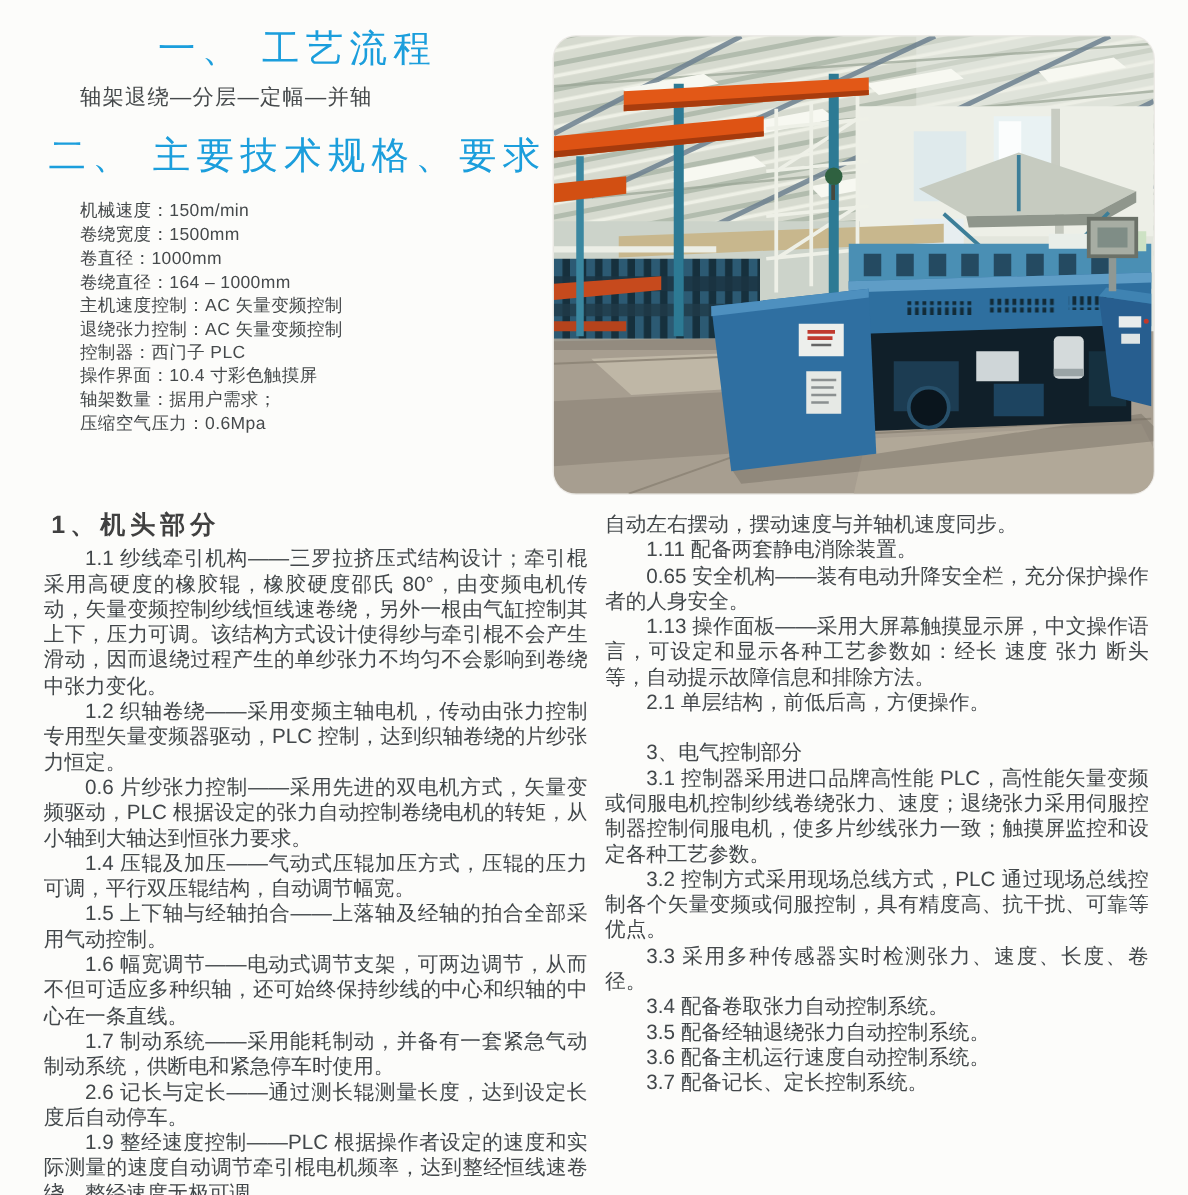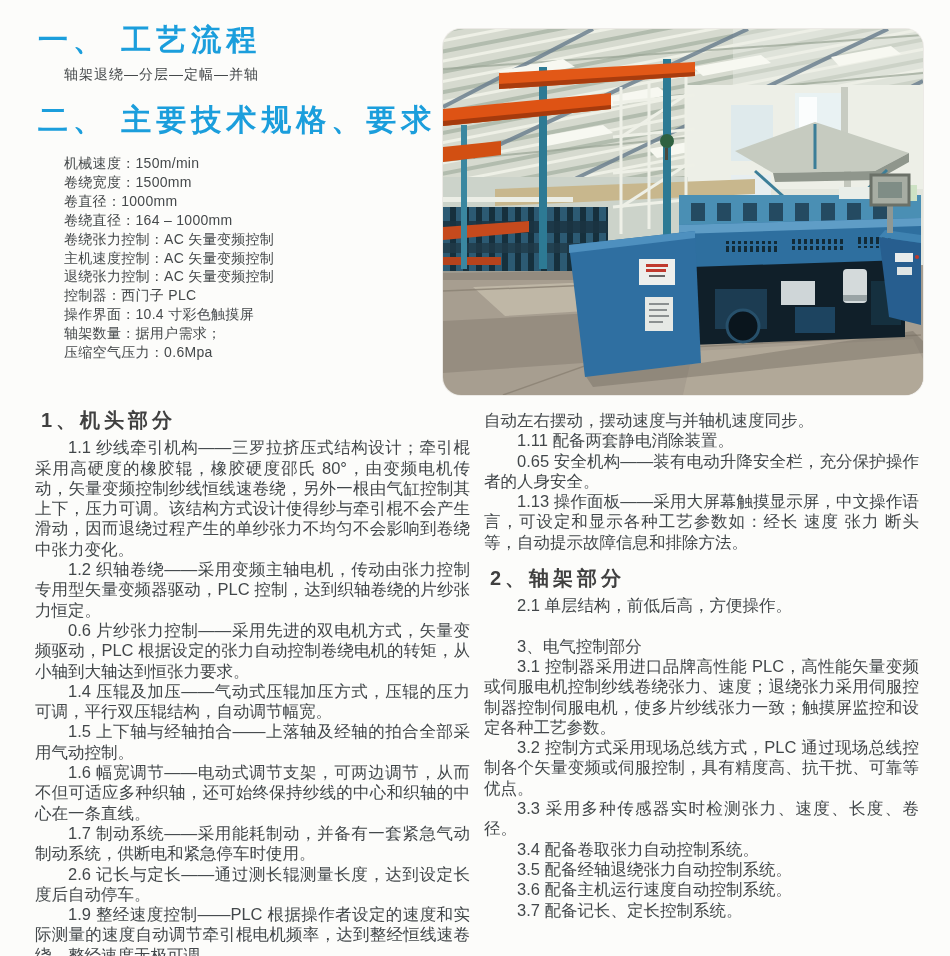--- a/index.html
+++ b/index.html
@@ -9,26 +9,26 @@
     font-family:"Liberation Sans","DejaVu Sans",sans-serif;
     color:#42474a;
     position:relative;
     overflow:hidden;
   }
   .page{position:relative;width:950px;height:956px;}
 
   
   .intro{position:absolute;left:38px;top:22px;width:400px;}
   .h-big{
-    font-size:30px;font-weight:bold;color:#1b9edc;
-    letter-spacing:5px;margin:0;line-height:1.2;
+    font-size:30px;font-weight:normal;color:#1b9edc;
+    letter-spacing:5px;margin:0;line-height:1.2;text-align:center;
   }
   .h-big.second{margin-top:18px;}
   .flow-line{
-    margin:8px 0 0 26px;font-size:14px;letter-spacing:1px;color:#45494b;
+    margin:8px 0 0 26px;font-size:17px;letter-spacing:1px;color:#45494b;
   }
   .specs{
     list-style:none;margin:16px 0 0 26px;padding:0;
     font-size:14px;line-height:18.9px;color:#45494b;letter-spacing:.3px;
   }
 
   
   .photo{
     position:absolute;left:443px;top:29px;width:480px;height:366px;
     margin:0;border-radius:18px;overflow:hidden;
@@ -59,21 +59,20 @@
 
   <div class="intro">
     <h1 class="h-big">一、 工艺流程</h1>
     <p class="flow-line">轴架退绕—分层—定幅—并轴</p>
     <h1 class="h-big second">二、 主要技术规格、要求</h1>
     <ul class="specs">
       <li>机械速度：150m/min</li>
       <li>卷绕宽度：1500mm</li>
       <li>卷直径：1000mm</li>
       <li>卷绕直径：164 – 1000mm</li>
-      <li>卷绕张力控制：AC 矢量变频控制</li>
       <li>主机速度控制：AC 矢量变频控制</li>
       <li>退绕张力控制：AC 矢量变频控制</li>
       <li>控制器：西门子 PLC</li>
       <li>操作界面：10.4 寸彩色触摸屏</li>
       <li>轴架数量：据用户需求；</li>
       <li>压缩空气压力：0.6Mpa</li>
     </ul>
   </div>
 
   <figure class="photo">
@@ -248,21 +247,20 @@
       <p>1.7 制动系统——采用能耗制动，并备有一套紧急气动制动系统，供断电和紧急停车时使用。</p>
       <p>2.6 记长与定长——通过测长辊测量长度，达到设定长度后自动停车。</p>
       <p>1.9 整经速度控制——PLC 根据操作者设定的速度和实际测量的速度自动调节牵引棍电机频率，达到整经恒线速卷绕，整经速度无极可调。</p>
 
     </div>
     <div class="col">
       <p class="cont">自动左右摆动，摆动速度与并轴机速度同步。</p>
       <p>1.11 配备两套静电消除装置。</p>
       <p>0.65 安全机构——装有电动升降安全栏，充分保护操作者的人身安全。</p>
       <p>1.13 操作面板——采用大屏幕触摸显示屏，中文操作语言，可设定和显示各种工艺参数如：经长 速度 张力 断头 等，自动提示故障信息和排除方法。</p>
-      <h2 class="h-sec mid">2、轴架部分</h2>
       <p>2.1 单层结构，前低后高，方便操作。</p>
       <p class="sub3">3、电气控制部分</p>
       <p>3.1 控制器采用进口品牌高性能 PLC，高性能矢量变频或伺服电机控制纱线卷绕张力、速度；退绕张力采用伺服控制器控制伺服电机，使多片纱线张力一致；触摸屏监控和设定各种工艺参数。</p>
       <p>3.2 控制方式采用现场总线方式，PLC 通过现场总线控制各个矢量变频或伺服控制，具有精度高、抗干扰、可靠等优点。</p>
       <p>3.3 采用多种传感器实时检测张力、速度、长度、卷径。</p>
       <p>3.4 配备卷取张力自动控制系统。</p>
       <p>3.5 配备经轴退绕张力自动控制系统。</p>
       <p>3.6 配备主机运行速度自动控制系统。</p>
       <p>3.7 配备记长、定长控制系统。</p>
 

